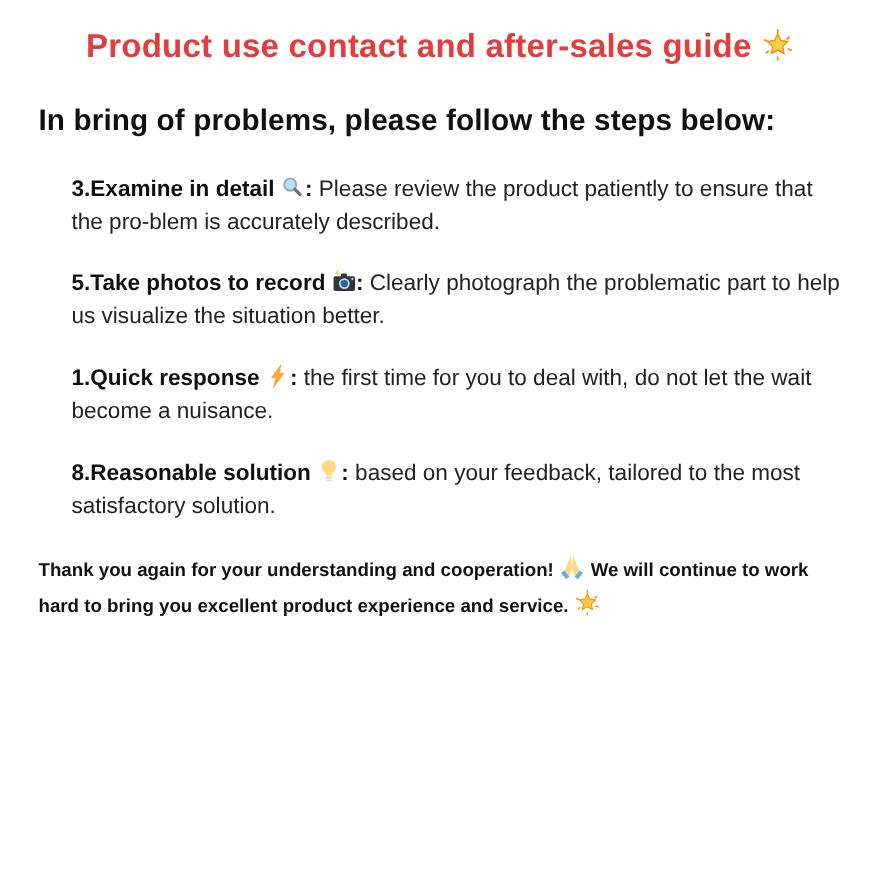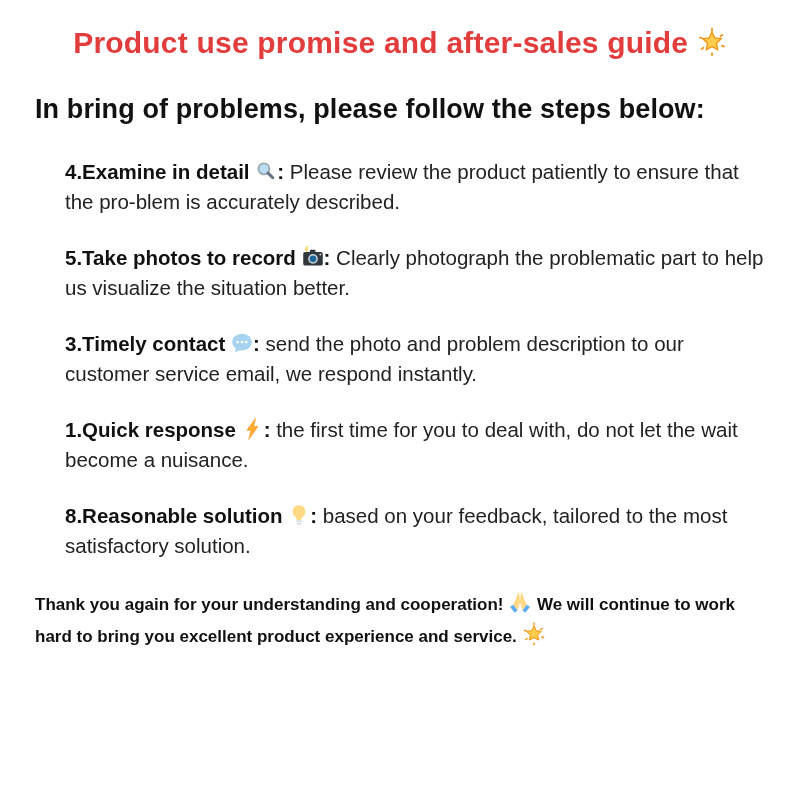--- a/index.html
+++ b/index.html
@@ -32,68 +32,58 @@
   }
   .emj{width:22px;height:22px;vertical-align:-3px;display:inline-block;}
   .title .emj{width:30px;height:30px;vertical-align:-4px;}
   .footer .emj{width:24px;height:24px;vertical-align:-4px;}
 </style>
 </head>
 <body>
 
 <div class="page">
 
-  <h1 class="title"><span>Product use promise and after-sales guide</span>
+  <h1 class="title"><span>Product use contact and after-sales guide</span>
     <svg class="emj" viewBox="0 0 36 36">
       <g stroke="#F4900C" stroke-width="2" stroke-linecap="round" fill="none">
         <path d="M18 1.5v3"></path>
           <path d="M18 31.5v2.5"></path>
           <path d="M3.5 12.5l2.8 1"></path>
           <path d="M29.7 22.5l2.8 1"></path>
           <path d="M5.5 26.5l2.3-1.8"></path>
           <path d="M28.2 11.3l2.3-1.8"></path>
       </g>
       <path fill="#FFCC4D" stroke="#F4900C" stroke-width="1.5" d="M18 6l3.4 7 7.6 1.1-5.5 5.4 1.3 7.6L18 23.5l-6.8 3.6 1.3-7.6L7 14.1 14.6 13z"></path>
     </svg>
   </h1>
 
   <h2 class="heading">In bring of problems, please follow the steps below:</h2>
 
   <p class="item">
-    <strong class="lbl"><span>4.Examine in detail</span>
+    <strong class="lbl"><span>3.Examine in detail</span>
       <svg class="emj" viewBox="0 0 36 36">
         <circle cx="14.5" cy="14.5" r="9" fill="#BDDDF4" stroke="#9AAAB4" stroke-width="3"></circle>
         <path d="M21.5 21.5L29 29" stroke="#66757F" stroke-width="5" stroke-linecap="round"></path>
       </svg><span>:</span></strong>
     <span class="body">Please review the product patiently to ensure that the pro-blem is accurately described.</span>
   </p>
 
   <p class="item">
     <strong class="lbl"><span>5.Take photos to record</span>
       <svg class="emj" viewBox="0 0 36 36">
         <path fill="#FFCC4D" d="M8 0L4 7.5l3.2-1L5 12.5l6.2-8.3-3.2 1L10.2 0z"></path>
         <rect x="2" y="10" width="32" height="22" rx="3" fill="#31373D"></rect>
         <rect x="13" y="6" width="9" height="6" rx="1.5" fill="#31373D"></rect>
         <circle cx="18" cy="21" r="8" fill="#CCD6DD"></circle>
         <circle cx="18" cy="21" r="5.5" fill="#226699"></circle>
         <circle cx="30" cy="14" r="1.6" fill="#CCD6DD"></circle>
       </svg><span>:</span></strong>
     <span class="body">Clearly photograph the problematic part to help us visualize the situation better.</span>
   </p>
 
-  <p class="item">
-    <strong class="lbl"><span>3.Timely contact</span>
-      <svg class="emj" viewBox="0 0 36 36">
-        <path fill="#A6D3F2" d="M18 3C9.2 3 2 8.9 2 16.2c0 4.1 2.3 7.8 5.9 10.2L6.5 33l7.6-3.3c1.3.2 2.6.4 3.9.4 8.8 0 16-5.9 16-13.2S26.8 3 18 3z"></path>
-        <circle cx="11" cy="16.5" r="2.2" fill="#fff"></circle>
-          <circle cx="18" cy="16.5" r="2.2" fill="#fff"></circle>
-          <circle cx="25" cy="16.5" r="2.2" fill="#fff"></circle>
-      </svg><span>:</span></strong>
-    <span class="body">send the photo and problem description to our customer service email, we respond instantly.</span>
-  </p>
 
 
   <p class="item">
     <strong class="lbl"><span>1.Quick response</span>
       <svg class="emj" viewBox="0 0 36 36">
         <path fill="#FFAC33" stroke="#F4900C" stroke-width="1" d="M22 1L8 20h7l-4 15 15-21h-7l3-13z"></path>
       </svg><span>:</span></strong>
     <span class="body">the first time for you to deal with, do not let the wait become a nuisance.</span>
   </p>
 

